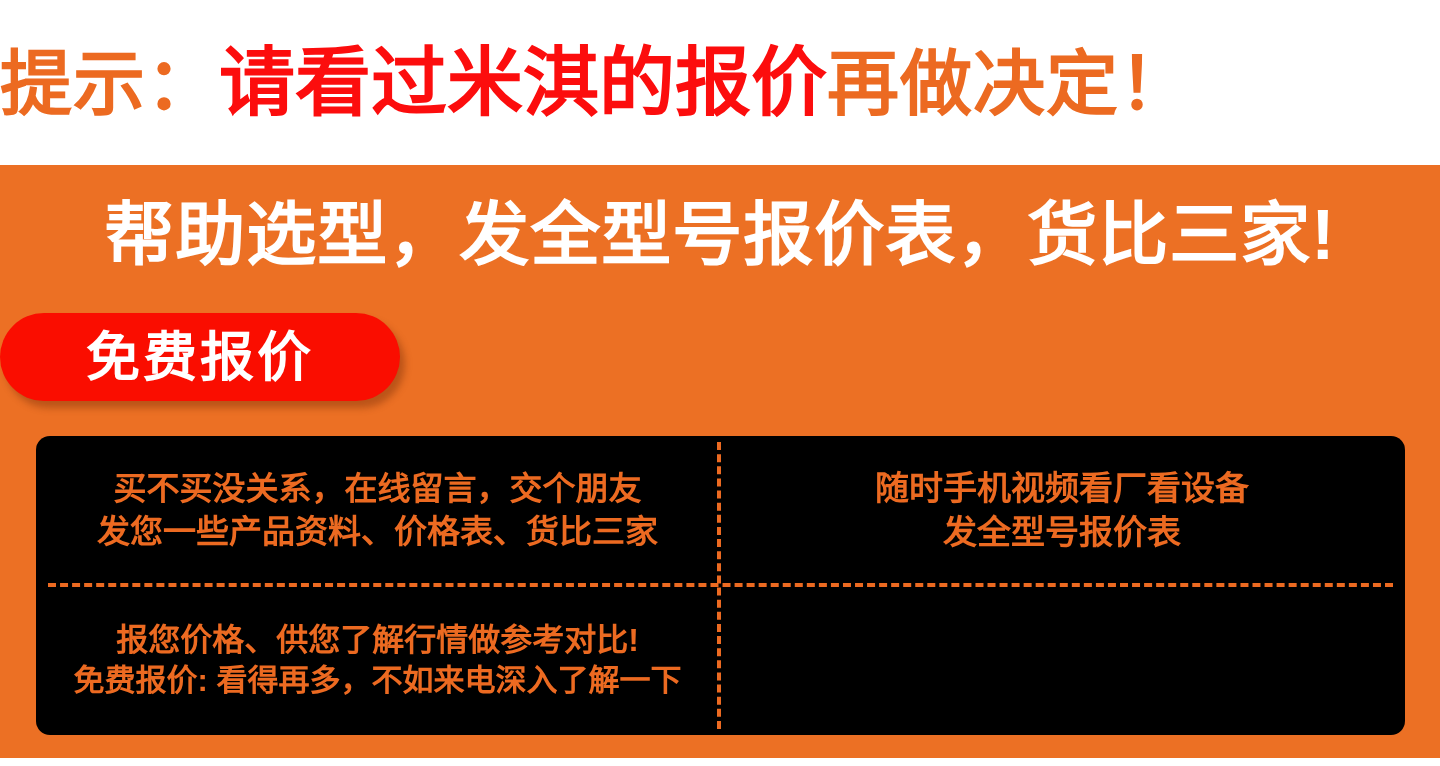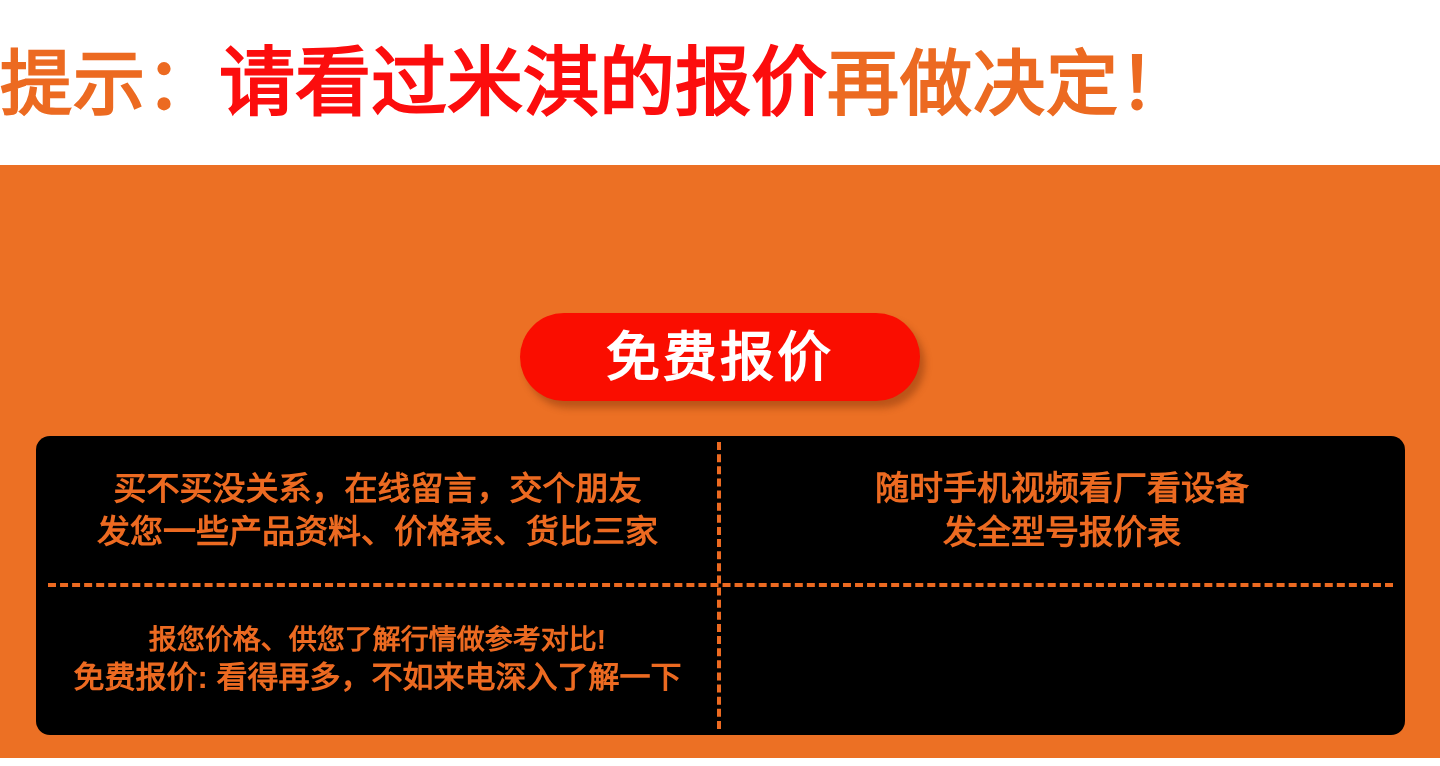--- a/index.html
+++ b/index.html
@@ -72,21 +72,21 @@
     letter-spacing: 1px;
   }
 
   
   .cta-wrap {
     position: absolute;
     left: 0;
     top: 148px;
     width: 1440px;
     display: flex;
-    justify-content: center;
+    justify-content: flex-start;
   }
   .cta-button {
     display: inline-flex;
     align-items: center;
     justify-content: center;
     width: 400px;
     height: 88px;
     background: #FA0D00;
     border-radius: 44px;
     color: #ffffff;
@@ -132,21 +132,21 @@
     box-sizing: border-box;
   }
   .cell .line {
     white-space: nowrap;
     line-height: 1.28;
     font-weight: bold;
   }
   .cell.q1 .line { font-size: 33px; }
   .cell.q2 .line { font-size: 33px; }
   .cell.q3 .line { font-size: 34px; }
-  .cell.q4 .line.l1 { font-size: 28px; }
+  .cell.q4 .line.l1 { font-size: 32px; }
   .cell.q4 .line.l2 { font-size: 31px; }
 
   
   .divider-h {
     position: absolute;
     left: 12px;
     top: 147px;
     width: 1345px;
     height: 0;
     border-top: 4px dashed #EC6A21;
@@ -176,20 +176,21 @@
 <div class="banner">
 
   <div class="headline-strip">
     <div class="headline">
       <span class="seg-orange">提示：</span><span class="seg-red">请看过米淇的报价</span><span class="seg-orange">再做决定！</span>
     </div>
   </div>
 
   <div class="orange-band">
 
+    <div class="sub-headline">帮助选型，发全型号报价表，货比三家!</div>
 
     <div class="cta-wrap">
       <button class="cta-button">免费报价</button>
     </div>
 
     <div class="info-card">
       <div class="card-grid">
 
         <div class="cell q1">
           <div class="line l1">买不买没关系，在线留言，交个朋友</div>

